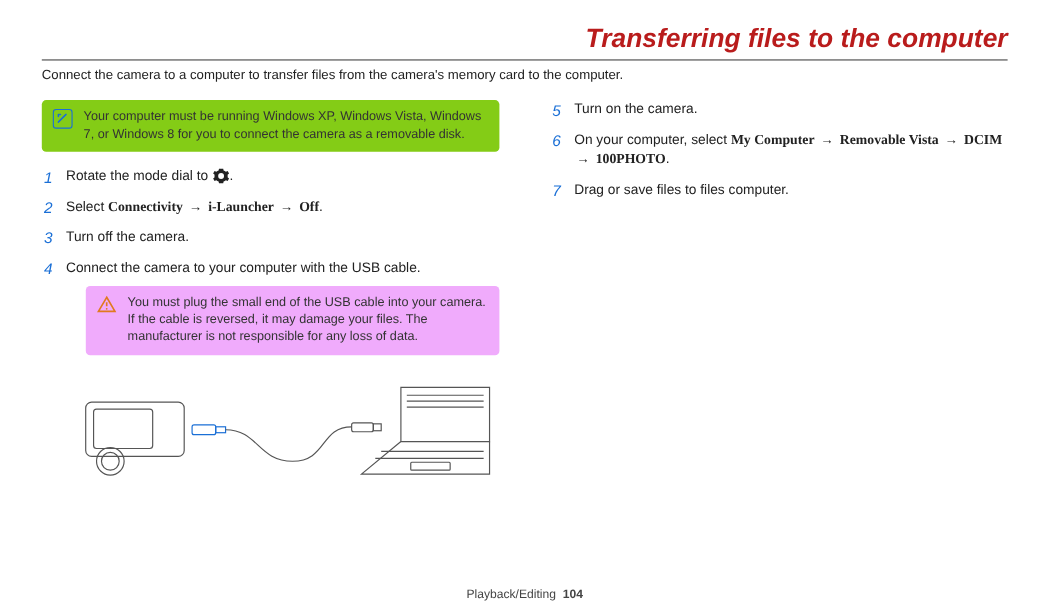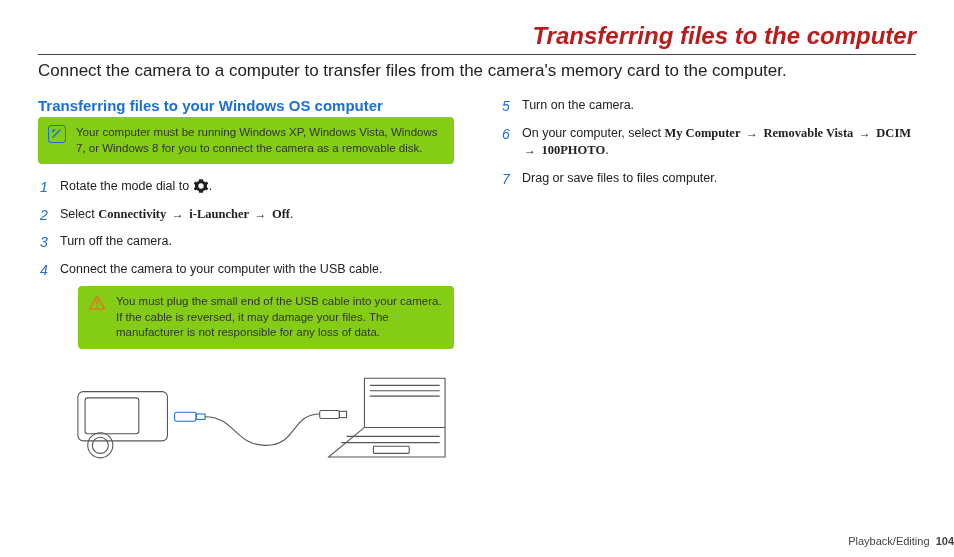--- a/index.html
+++ b/index.html
@@ -20,21 +20,21 @@
     font-style: italic;
     margin-bottom: 4px;
     text-align: right;
   }
   .title-rule {
     border: none;
     border-top: 1px solid #444;
     margin-bottom: 6px;
   }
   .subtitle {
-    font-size: 17px;
+    font-size: 12px;
     margin-bottom: 16px;
   }
   .columns {
     display: flex;
     gap: 46px;
   }
   .col { flex: 1 1 0; }
   h2.section-title {
     color: #1a6fd6;
     font-size: 15px;
@@ -61,21 +61,21 @@
     top: 8px;
     width: 18px; height: 18px;
     border: 1.3px solid #1a6fd6;
     border-radius: 3px;
     display: flex;
     align-items: center;
     justify-content: center;
   }
   .note-box .note-icon svg { display: block; }
   .warn-box {
-    background: #84cc16;
+    background: #f0abfc;
     border-radius: 4px;
     padding: 8px 10px 8px 38px;
     font-size: 11.5px;
     line-height: 1.35;
     position: relative;
     margin: 8px 0 10px 18px;
     color: #333;
   }
   .warn-box .warn-icon {
     position: absolute;
@@ -133,37 +133,36 @@
   }
   .illustration {
     margin: 8px 0 0 0;
     width: 100%;
     height: 110px;
   }
   .footer {
     position: absolute;
     bottom: 10px;
     left: 0; right: 0;
-    text-align: right;
+    text-align: center;
     font-size: 11px;
     color: #444;
   }
   .footer .pg { font-weight: 700; }
 </style>
 </head>
 <body>
 
 <h1 class="page-title">Transferring files to the computer</h1>
 <hr class="title-rule">
 <p class="subtitle">Connect the camera to a computer to transfer files from the camera's memory card to the computer.</p>
 
 <div class="columns">
   <div class="col">
 
-    <h2 class="section-title">Transferring files to your Windows OS computer</h2>
 
     <div class="note-box">
       <span class="note-icon">
         <svg width="10" height="10" viewBox="0 0 10 10">
           <path d="M1 8 L8 1 M1 1 L3 1 M1 1 L1 3" stroke="#1a6fd6" stroke-width="1.4" fill="none" stroke-linecap="round"></path>
         </svg>
       </span>
       <span>Your computer must be running Windows XP, Windows Vista, Windows 7, or Windows 8 for you to connect the camera as a removable disk.</span>
     </div>
 

